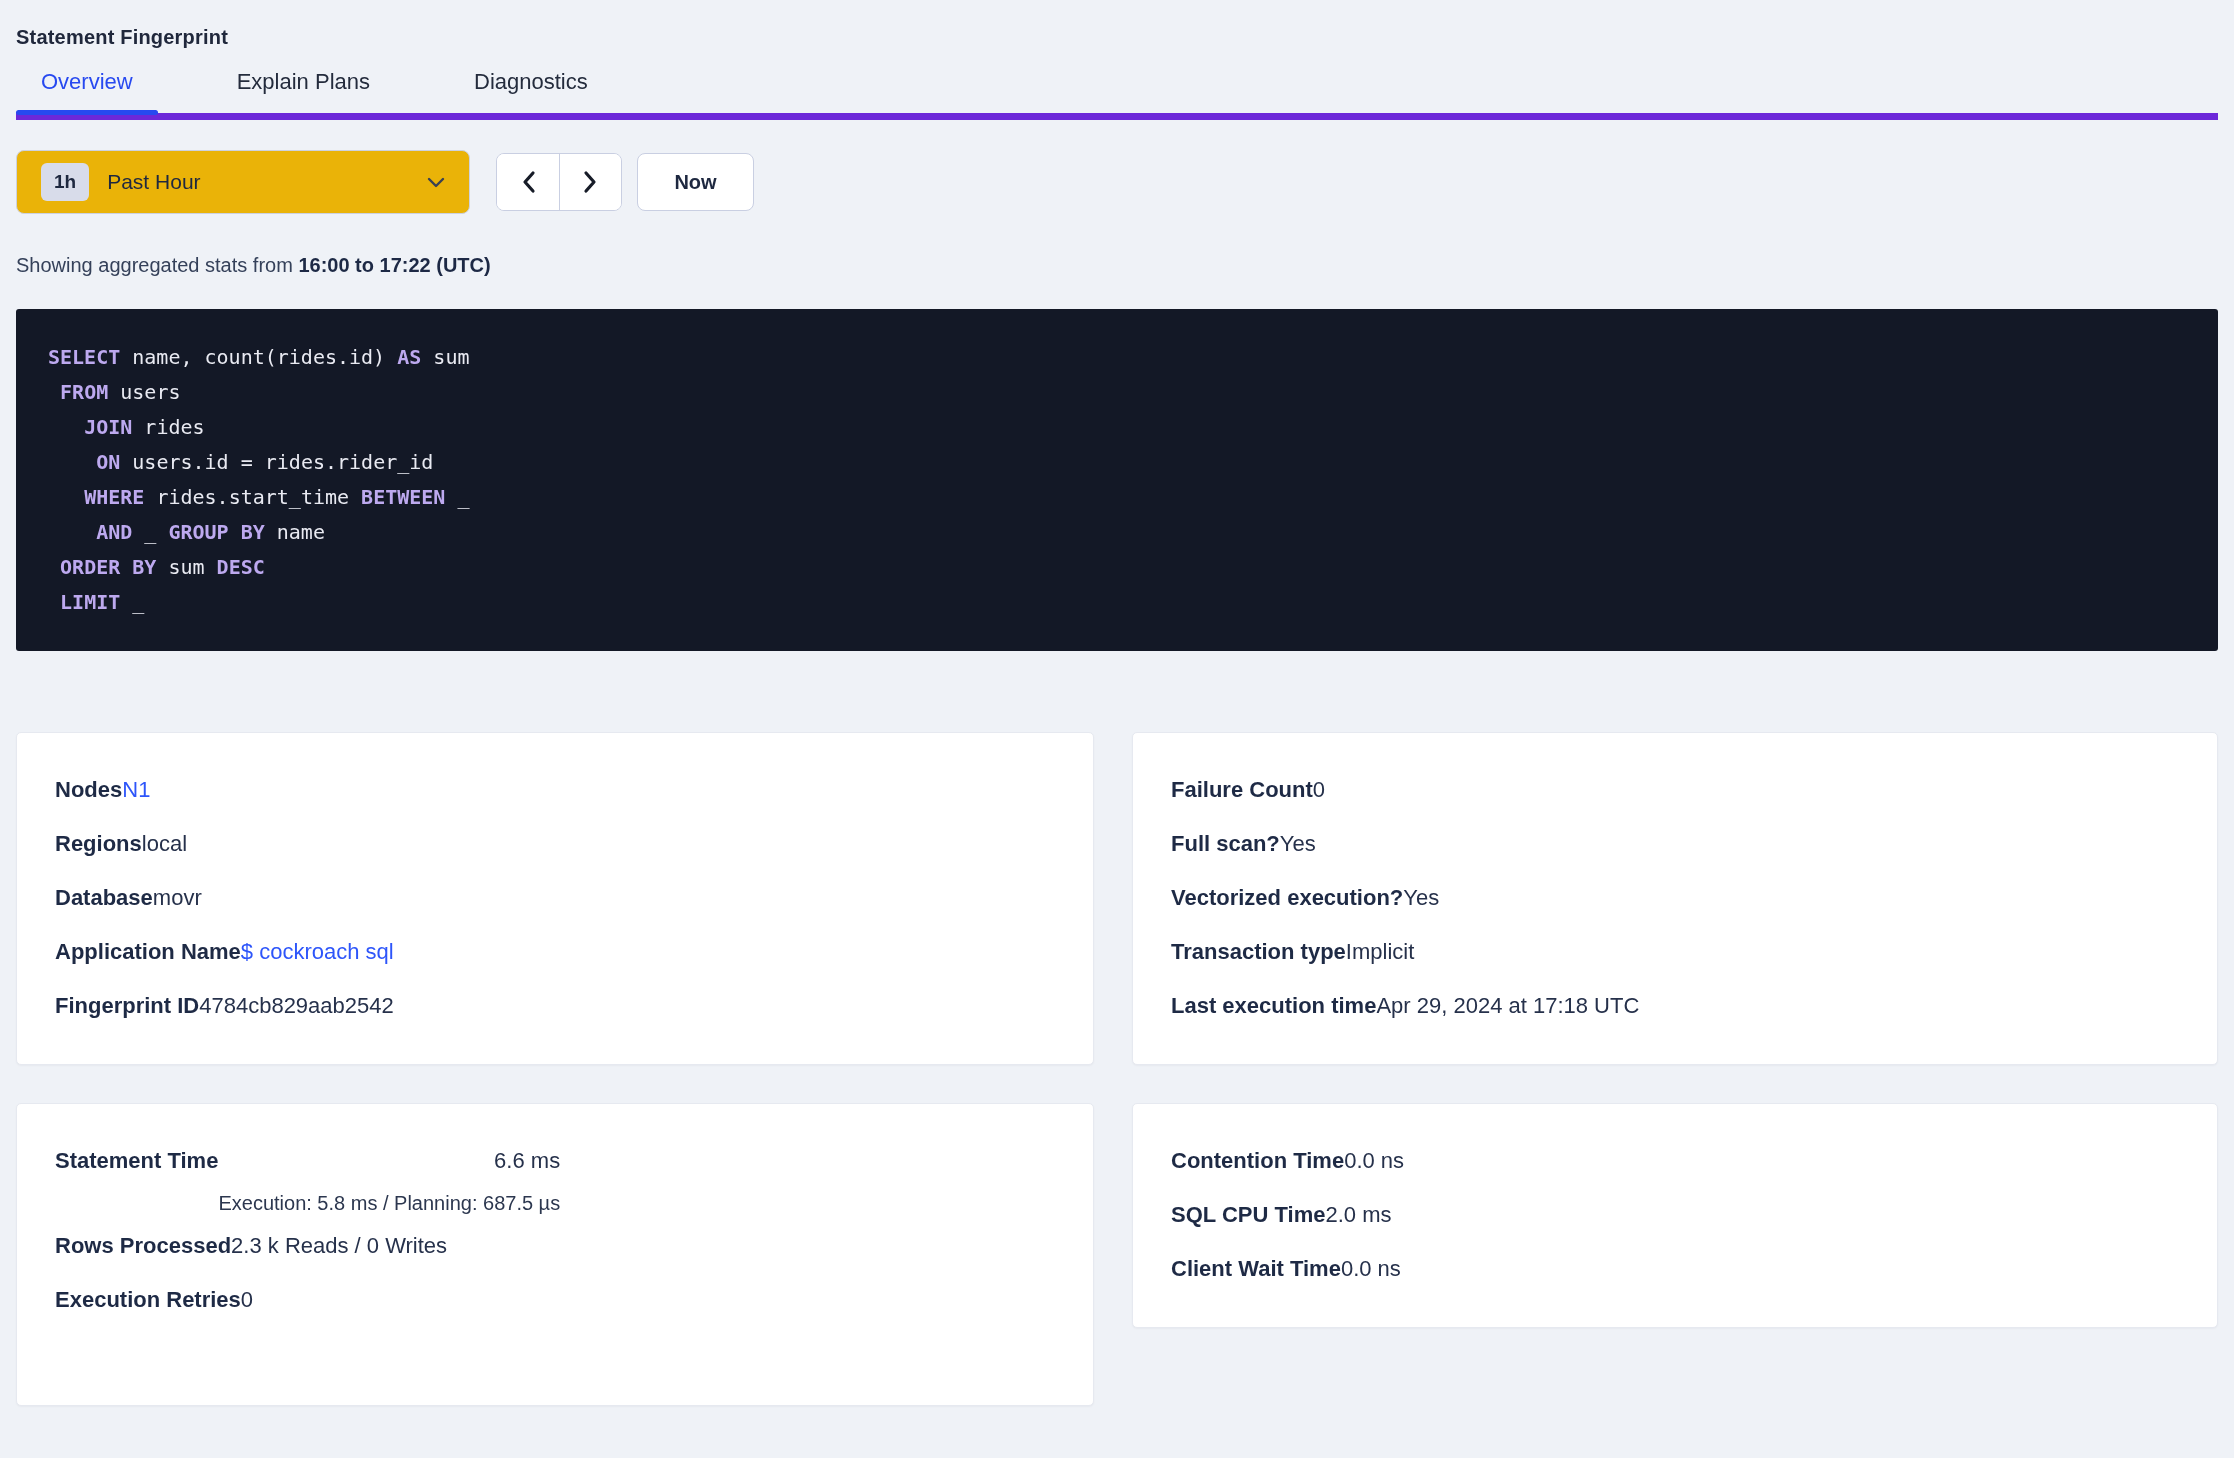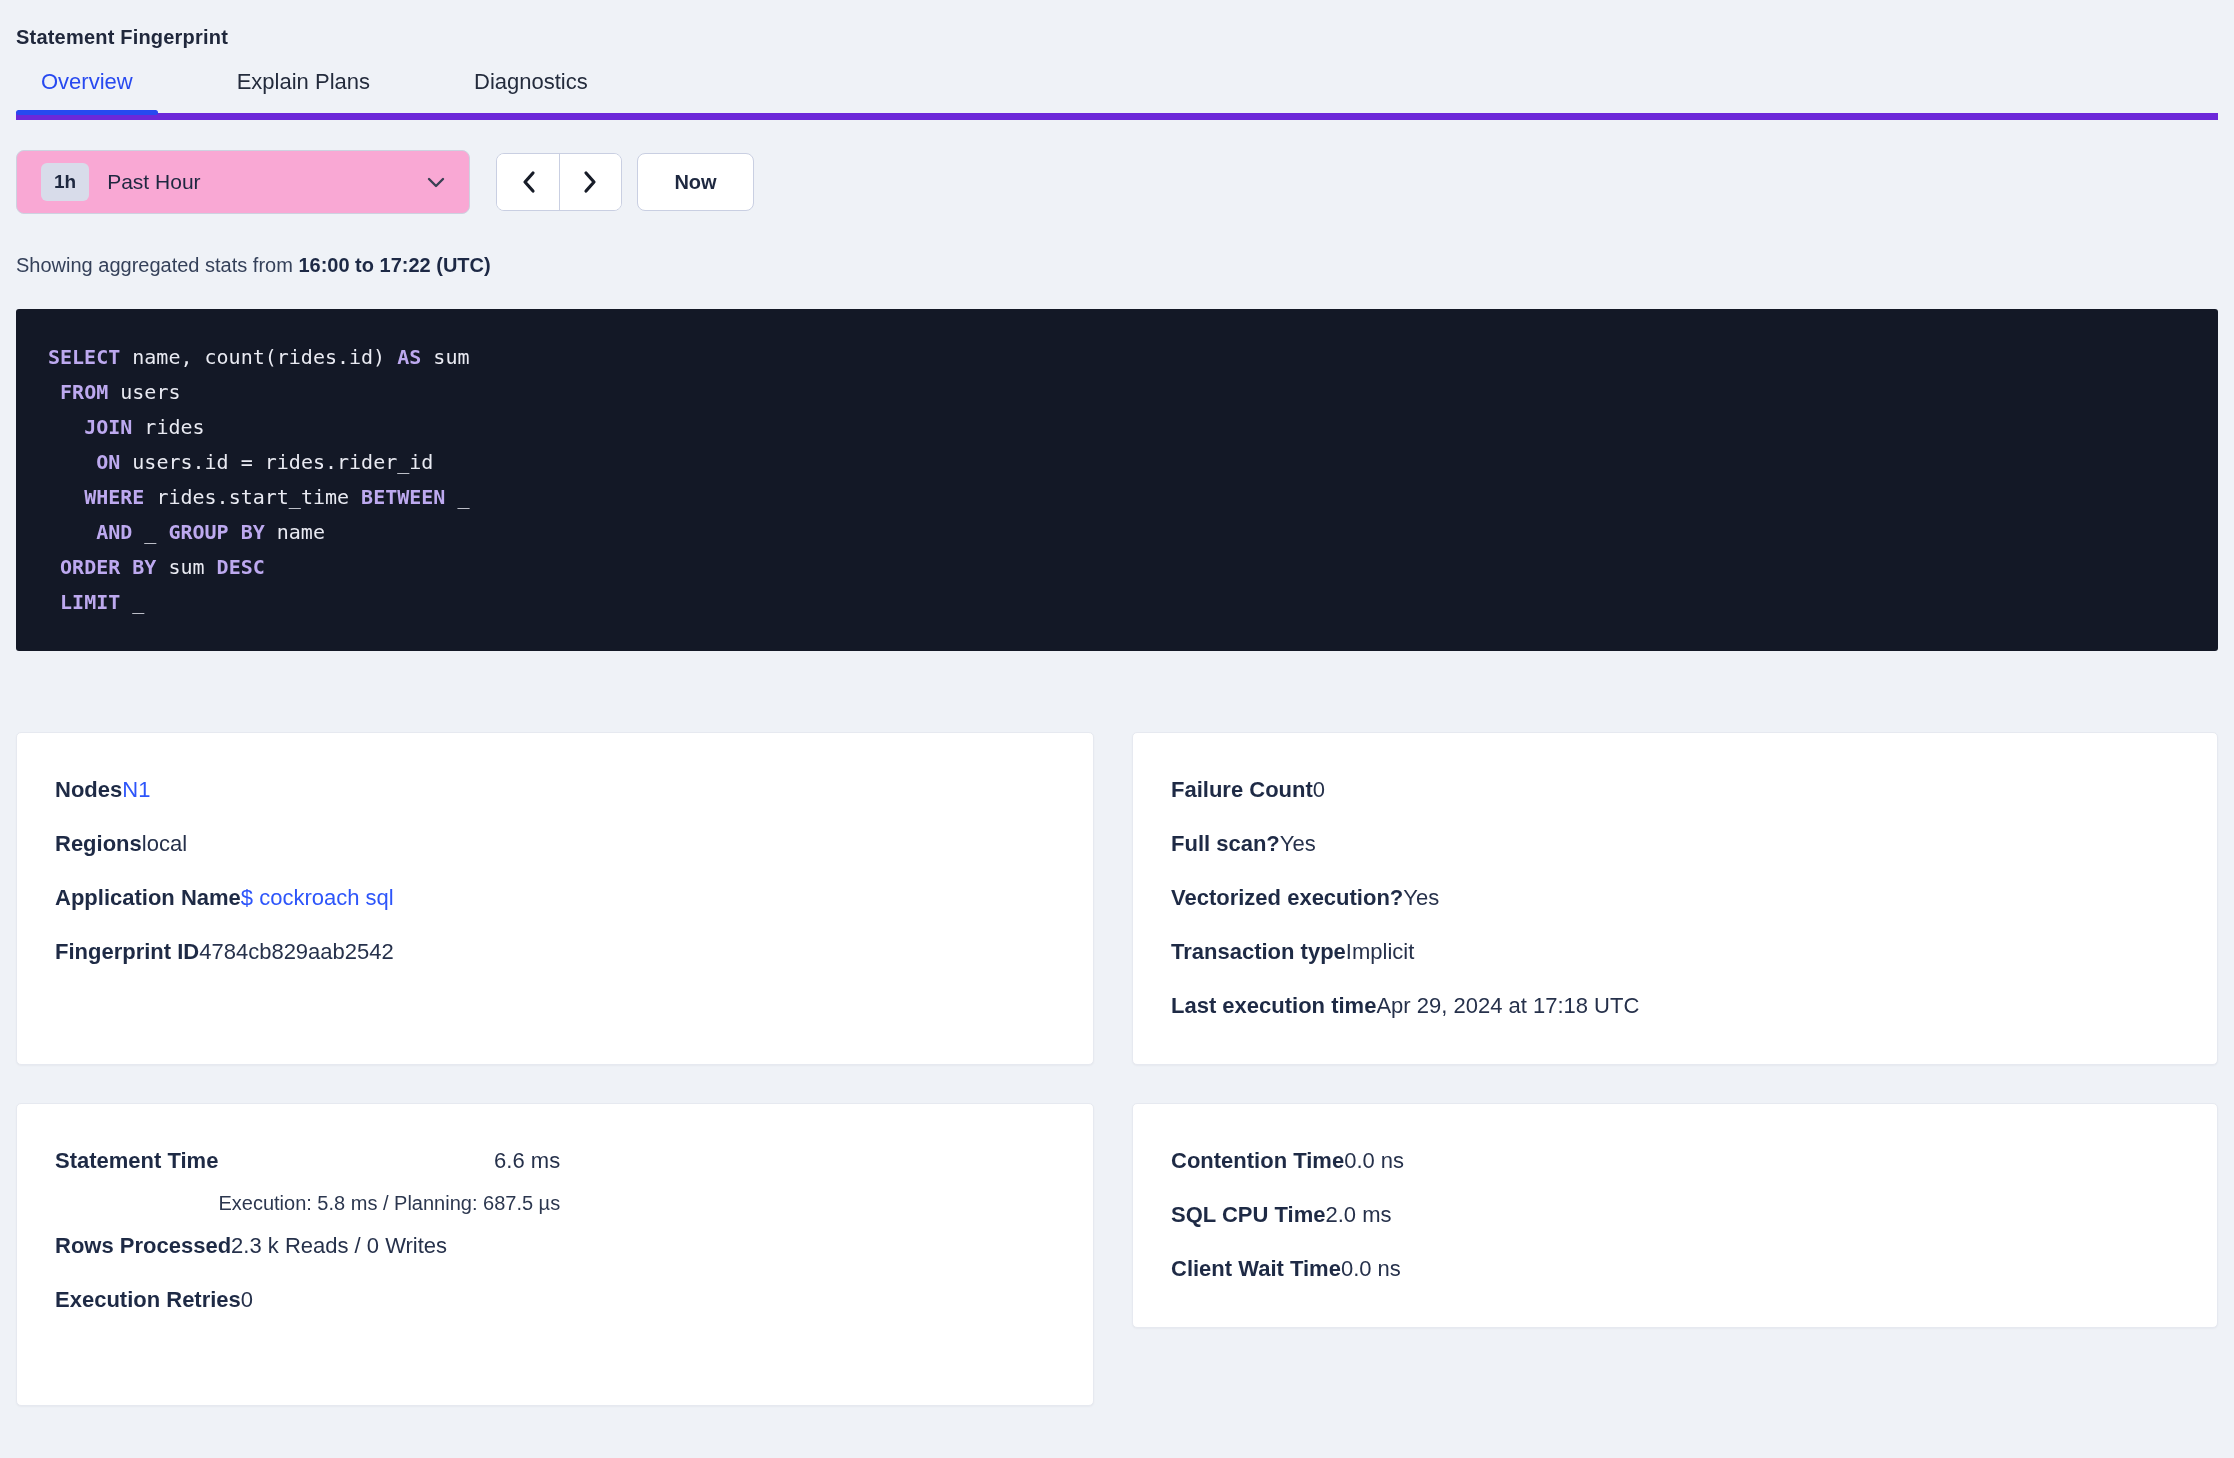--- a/index.html
+++ b/index.html
@@ -38,21 +38,21 @@
     background:var(--accent,#2749f0);
   }
 
   
   .controls {
     margin-top:30px;
     display:flex; align-items:center;
   }
   .dropdown {
     width:454px; height:64px;
-    background:#f9a8d4; border:1px solid #cdd2e0; border-radius:8px;
+    background:#eab308; border:1px solid #cdd2e0; border-radius:8px;
     display:flex; align-items:center;
     padding:0 24px;
     cursor:pointer;
   }
   .interval-badge {
     background:#d8dcea; border-radius:6px;
     font-size:19px; font-weight:700; color:#1e2840;
     padding:8px 13px; margin-right:18px;
   }
   .interval-label { font-size:21px; color:#1e2840; }
@@ -181,20 +181,24 @@
     <section class="card h-overview">
         <div class="kv-row">
           <span class="kv-label">Nodes</span>
           <span class="kv-value"><span class="kv-main link">N1</span></span>
         </div>
         <div class="kv-row">
           <span class="kv-label">Regions</span>
           <span class="kv-value"><span class="kv-main">local</span></span>
         </div>
         <div class="kv-row">
+          <span class="kv-label">Database</span>
+          <span class="kv-value"><span class="kv-main">movr</span></span>
+        </div>
+        <div class="kv-row">
           <span class="kv-label">Application Name</span>
           <span class="kv-value"><span class="kv-main link">$ cockroach sql</span></span>
         </div>
         <div class="kv-row">
           <span class="kv-label">Fingerprint ID</span>
           <span class="kv-value"><span class="kv-main">4784cb829aab2542</span></span>
         </div>
       </section>
     <section class="card h-overview">
         <div class="kv-row">

